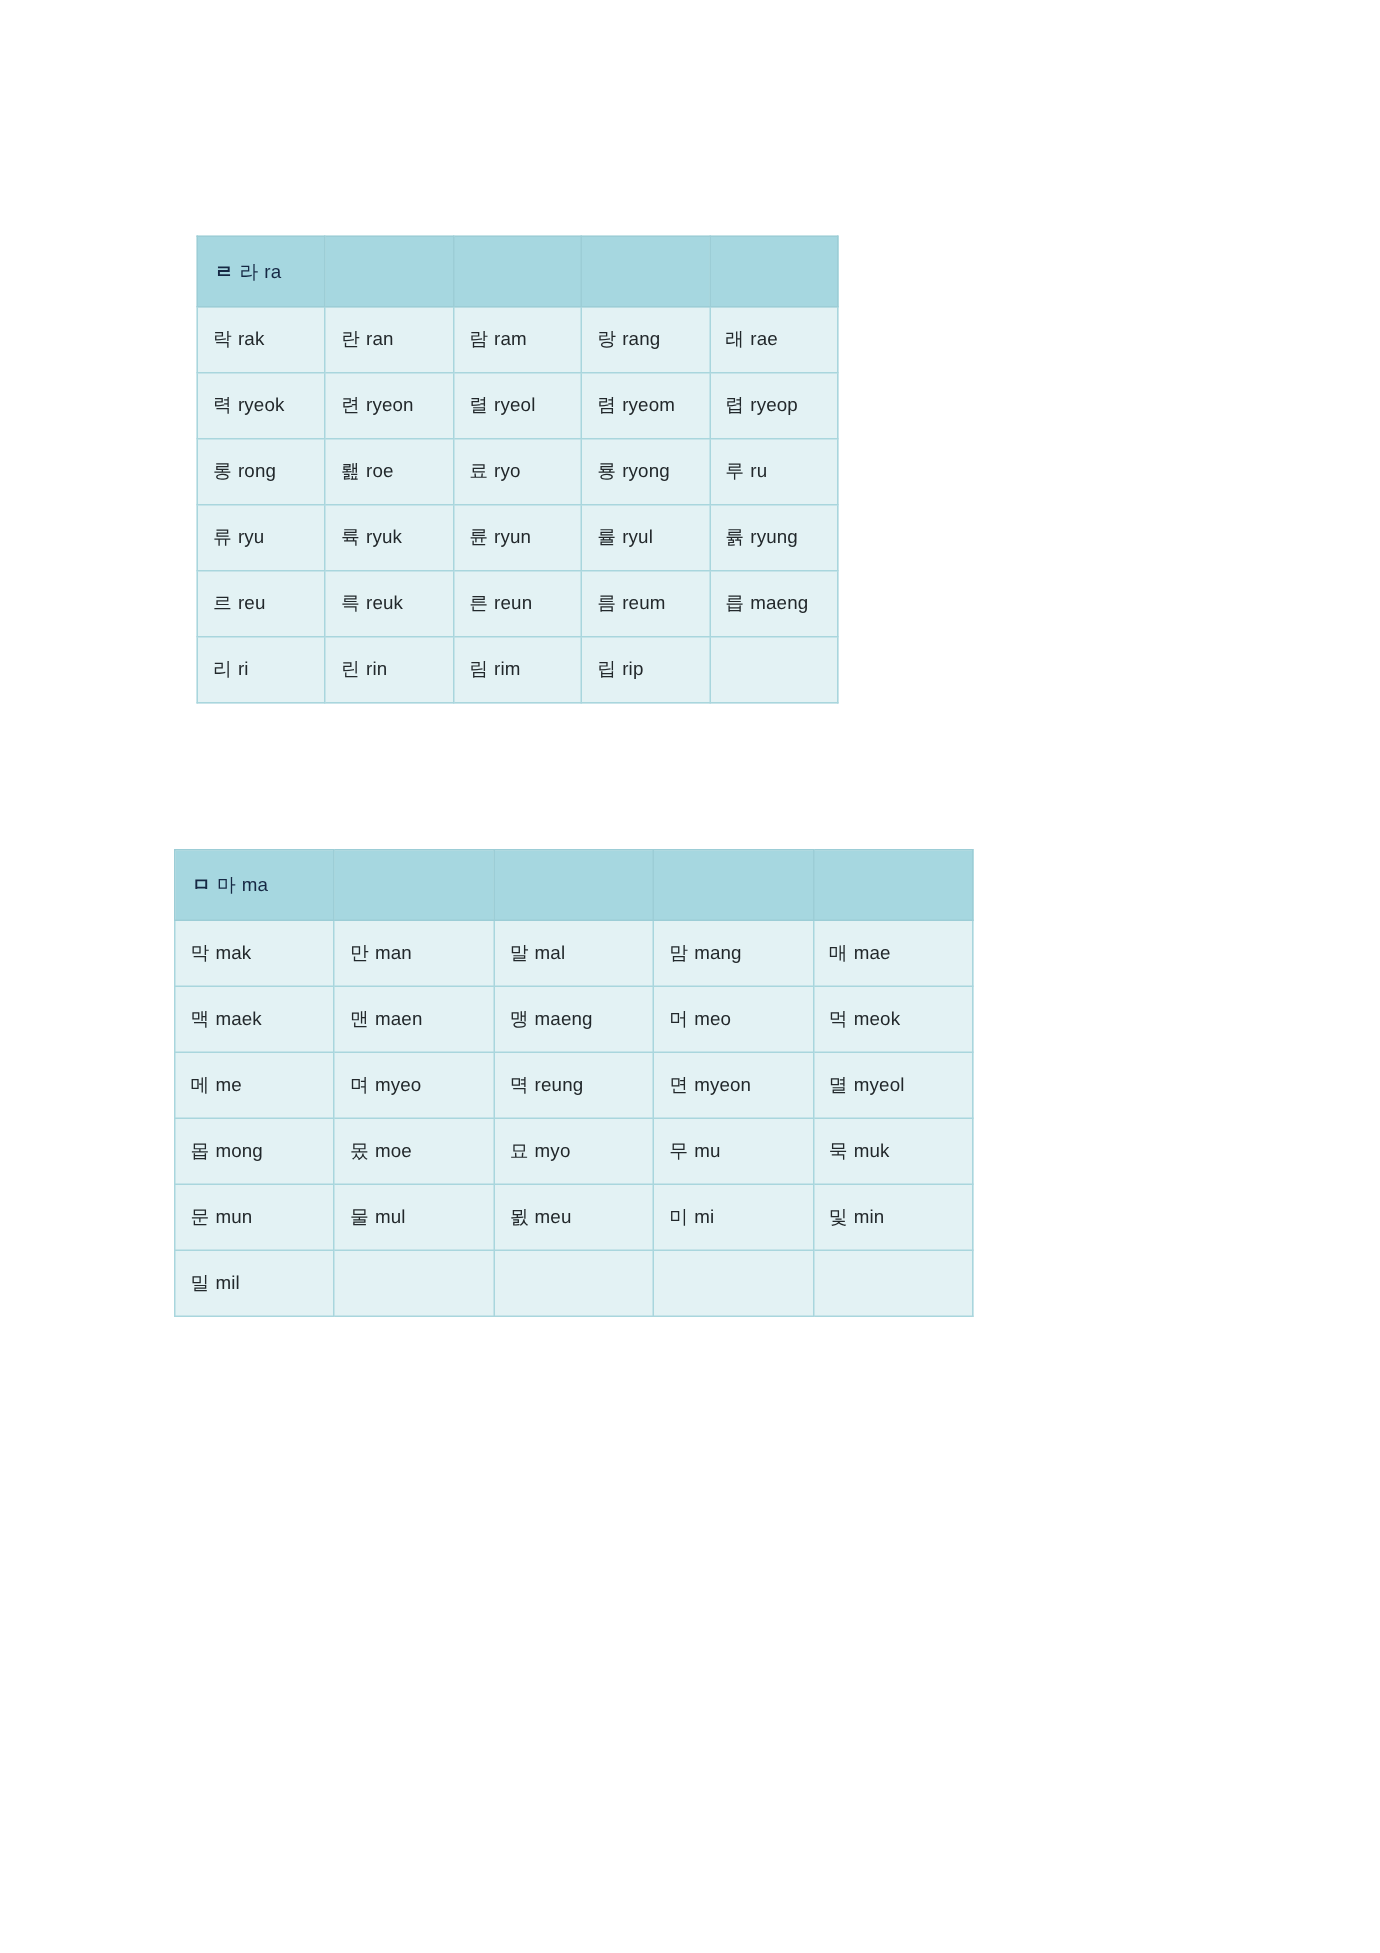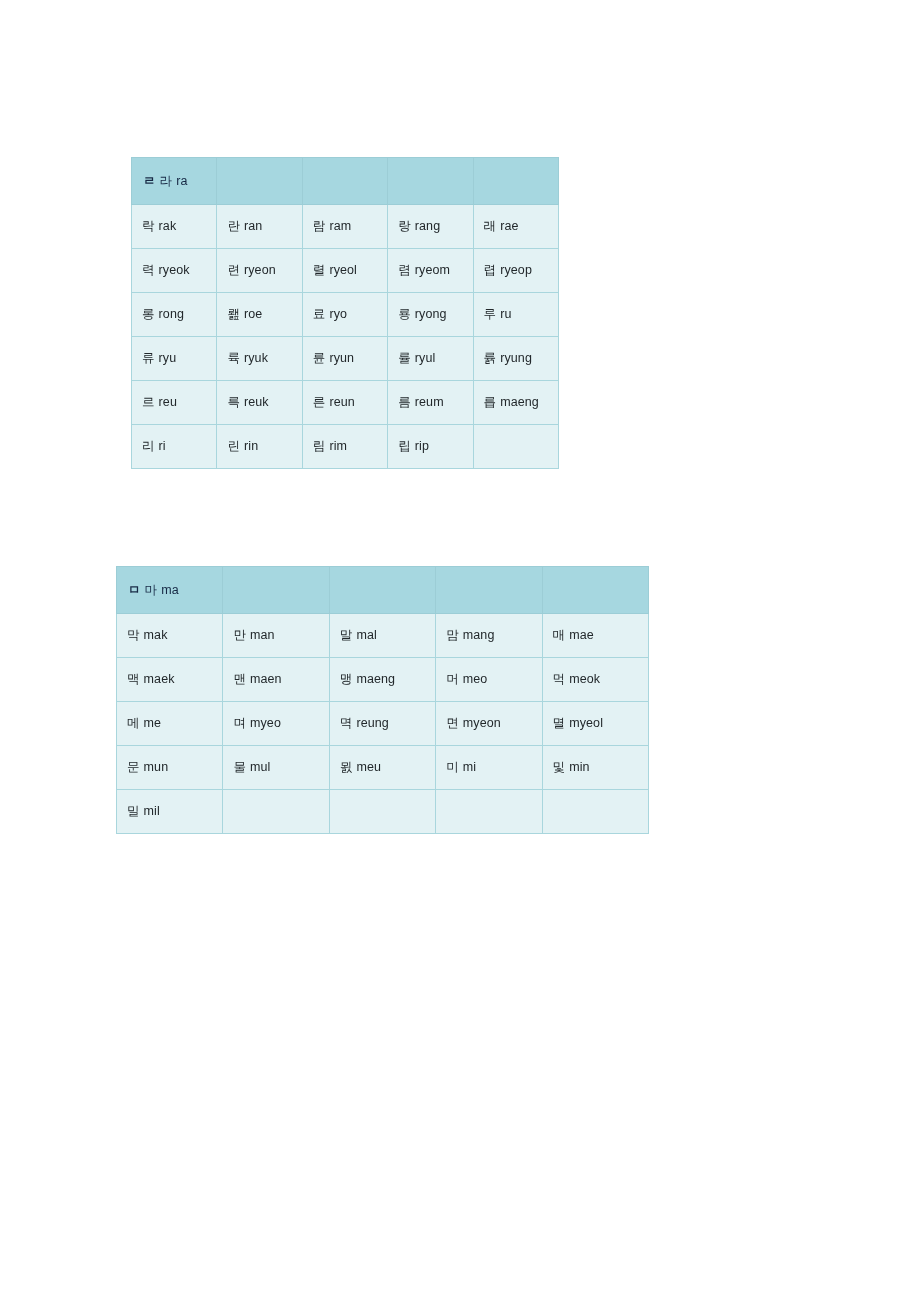--- a/index.html
+++ b/index.html
@@ -162,20 +162,27 @@
           <td><span class="syl">먹</span><span class="rom">meok</span></td>
         </tr>
         <tr>
           <td><span class="syl">메</span><span class="rom">me</span></td>
           <td><span class="syl">며</span><span class="rom">myeo</span></td>
           <td><span class="syl">멱</span><span class="rom">reung</span></td>
           <td><span class="syl">면</span><span class="rom">myeon</span></td>
           <td><span class="syl">멸</span><span class="rom">myeol</span></td>
         </tr>
         <tr>
+          <td><span class="syl">몹</span><span class="rom">mong</span></td>
+          <td><span class="syl">몼</span><span class="rom">moe</span></td>
+          <td><span class="syl">묘</span><span class="rom">myo</span></td>
+          <td><span class="syl">무</span><span class="rom">mu</span></td>
+          <td><span class="syl">묵</span><span class="rom">muk</span></td>
+        </tr>
+        <tr>
           <td><span class="syl">문</span><span class="rom">mun</span></td>
           <td><span class="syl">물</span><span class="rom">mul</span></td>
           <td><span class="syl">묈</span><span class="rom">meu</span></td>
           <td><span class="syl">미</span><span class="rom">mi</span></td>
           <td><span class="syl">및</span><span class="rom">min</span></td>
         </tr>
         <tr>
           <td><span class="syl">밀</span><span class="rom">mil</span></td>
           <td class="empty">&nbsp;</td>
           <td class="empty">&nbsp;</td>

